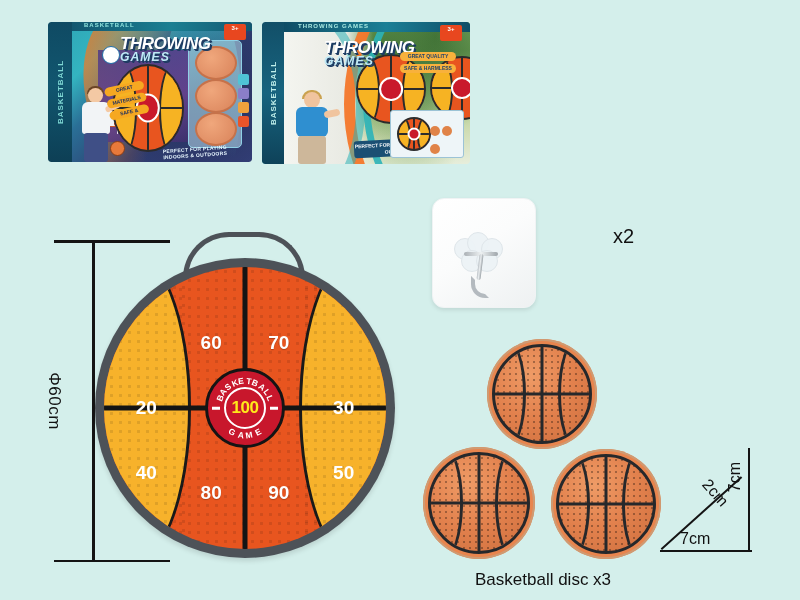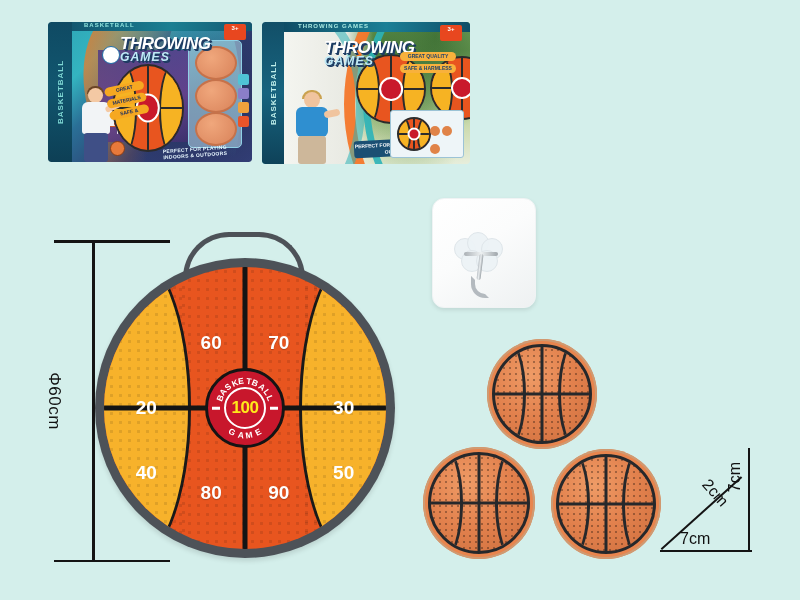--- a/index.html
+++ b/index.html
@@ -685,20 +685,21 @@
       <i></i>
       <i></i>
     </div>
     <div id="hook-metal">
       <div class="bar"></div>
       <div class="stem"></div>
       <div class="curl"></div>
     </div>
   </div>
   <div id="hook-label">
+    <span class="l2" style="text-align:center;width:155px;">x2</span>
   </div>
 
   <div class="disc" id="disc1">
     <div class="rimouter"></div>
     <div class="ball">
       <div class="bv"></div>
       <div class="bh"></div>
       <div class="bl"></div>
       <div class="br"></div>
     </div>
@@ -724,14 +725,15 @@
 
   <div id="dimbox">
     <div class="v"></div>
     <div class="h"></div>
     <div class="diag"></div>
     <div class="lbl-v">7cm</div>
     <div class="lbl-d">2cm</div>
     <div class="lbl-h">7cm</div>
   </div>
 
+  <div class="caption" id="cap-disc">Basketball disc x3</div>
 
 </div>
 
 </body></html>

